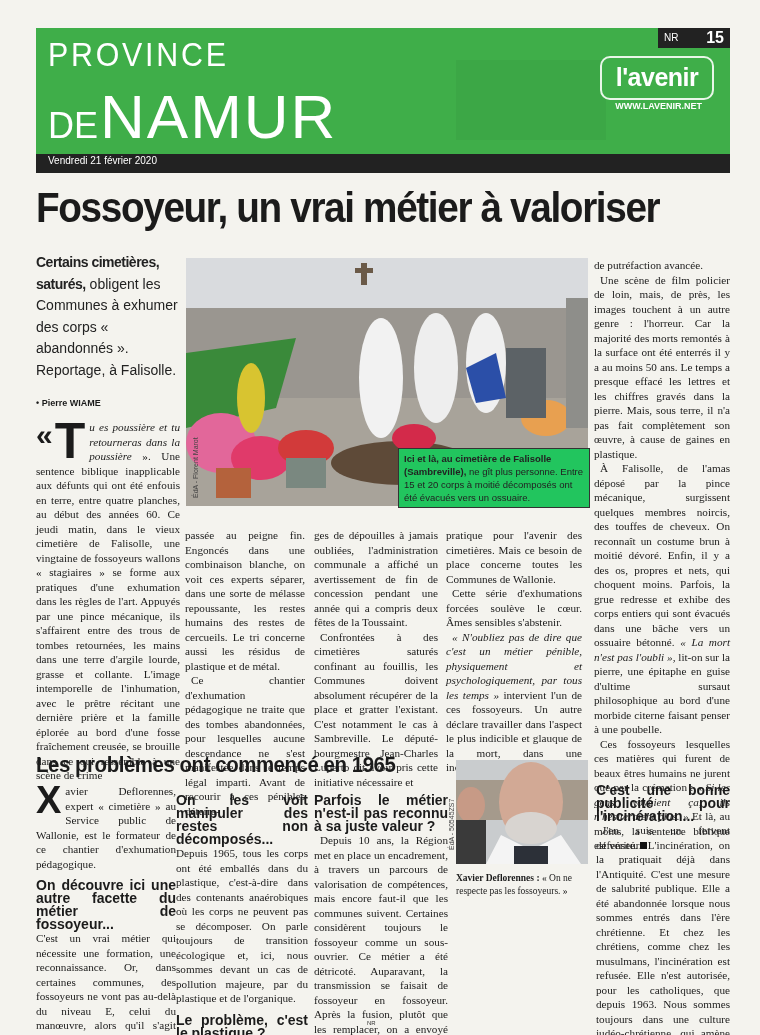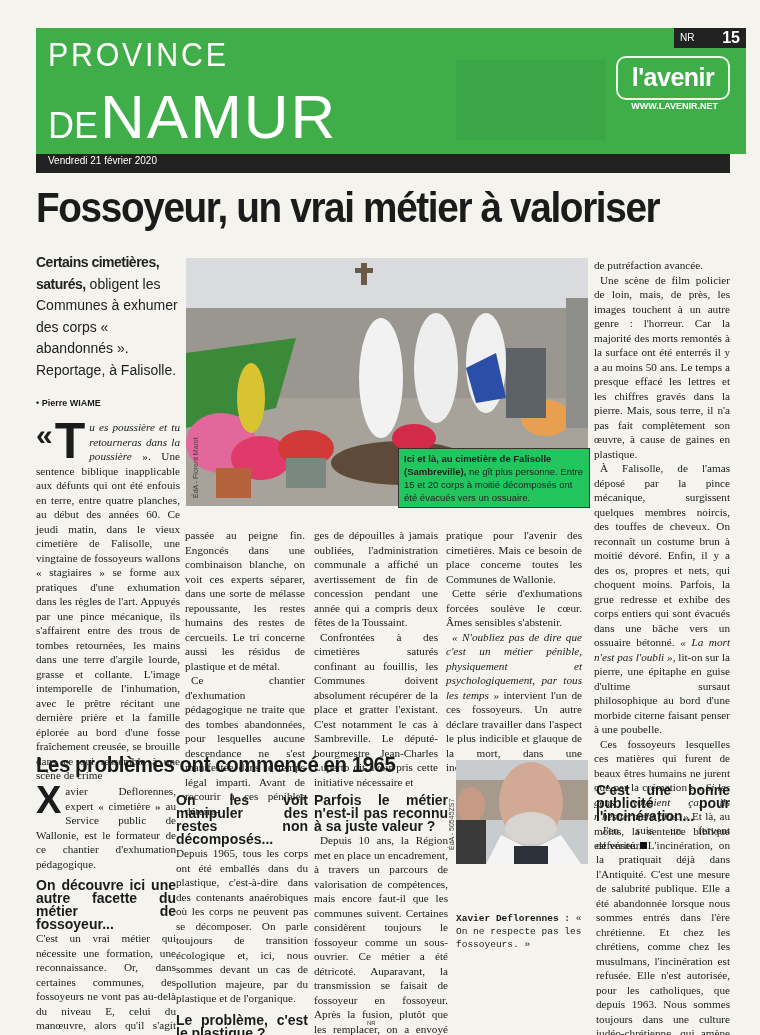--- a/index.html
+++ b/index.html
@@ -1,17 +1,17 @@
 <!DOCTYPE html>
 <html><head>
 <meta charset="utf-8">
 <style>
   html, body { margin:0; padding:0; }
   body { width:760px; height:1035px; background:#f4f3ee; position:relative; overflow:hidden; font-family:"Liberation Serif", serif; color:#1b1b1b; }
-  .banner { position:absolute; left:36px; top:28px; width:694px; height:126px; background:#3fae49;padding-left:16px; }
+  .banner { position:absolute; left:36px; top:28px; width:694px; height:126px; background:#3fae49; }
   .banner .province { position:absolute; left:12px; top:10px; color:#fff; font-family:"Liberation Sans", sans-serif; font-size:33px; letter-spacing:3px; line-height:1; transform:scaleX(0.92); transform-origin:left; }
   .banner .de { position:absolute; left:12px; top:80px; color:#fff; font-family:"Liberation Sans", sans-serif; font-size:36px; line-height:1; }
   .banner .namur { position:absolute; left:64px; top:58px; color:#fff; font-family:"Liberation Sans", sans-serif; font-weight:normal; font-size:62px; line-height:1; letter-spacing:2px; }
   .banner .ghost { position:absolute; left:420px; top:32px; width:150px; height:80px; background:rgba(0,0,0,0.04); }
   .nr-box { position:absolute; right:0; top:0; width:72px; height:20px; background:#222; color:#fff; font-family:"Liberation Sans", sans-serif; }
   .nr-box .nr { position:absolute; left:6px; top:4px; font-size:10px; }
   .nr-box .pg { position:absolute; right:6px; top:1px; font-size:16px; font-weight:bold; }
   .logo { position:absolute; right:16px; top:28px; width:110px; height:40px; border:2px solid #e8f6e8; border-radius:10px; background:#3fae49; color:#fff; font-family:"Liberation Sans", sans-serif; font-weight:bold; font-size:25px; text-align:center; line-height:38px; letter-spacing:-0.5px; }
   .logo-url { position:absolute; right:28px; top:73px; color:#fff; font-family:Liberation Sans, sans-serif; font-size:9px; font-weight:bold; }
   .datebar { position:absolute; left:36px; top:154px; width:694px; height:19px; background:#222; }
@@ -27,21 +27,21 @@
   .col h4 { margin:8px 0 0 0; font-family:"Liberation Sans", sans-serif; font-size:14px; line-height:13px; font-weight:bold; text-indent:0; }
   .dropq { float:left; font-family:"Liberation Sans", sans-serif; font-weight:bold; font-size:30px; line-height:30px; margin-right:2px; }
   .dropT { float:left; font-family:"Liberation Sans", sans-serif; font-weight:bold; font-size:50px; line-height:42px; margin-right:4px; }
   .dropX { float:left; font-family:"Liberation Sans", sans-serif; font-weight:bold; font-size:38px; line-height:32px; margin-right:4px; }
   .photo { position:absolute; left:186px; top:258px; width:402px; height:248px; overflow:hidden; background:#c9cdd1; }
   .credit { position:absolute; font-family:"Liberation Sans", sans-serif; font-size:7px; color:#444; transform:rotate(-90deg); transform-origin:left top; white-space:nowrap; }
   .caption { position:absolute; left:398px; top:448px; width:180px; background:#22c55e; border:1px solid #333; padding:3px 5px; font-family:"Liberation Sans", sans-serif; font-size:9.5px; line-height:13px; color:#222; }
   .caption b { font-weight:bold; }
   h2 { position:absolute; left:36px; top:754px; margin:0; font-family:"Liberation Sans", sans-serif; font-weight:bold; font-size:22px; letter-spacing:-0.5px; line-height:1; white-space:nowrap; transform:scaleX(0.93); transform-origin:left; }
   .portrait { position:absolute; left:456px; top:760px; width:132px; height:104px; overflow:hidden; background:#d8dadb; }
-  .pcap { position:absolute; left:456px; top:872px; width:134px; font-family:Liberation Mono, monospace; font-size:9.5px; line-height:13px;margin-top:40px; }
+  .pcap { position:absolute; left:456px; top:872px; width:134px; font-family:Liberation Serif, serif; font-size:9.5px; line-height:13px; }
   .pcap b { font-weight:bold; }
   .footnr { position:absolute; left:367px; top:1020px; font-family:"Liberation Sans", sans-serif; font-size:6px; color:#333; }
   .endsq { display:inline-block; width:7px; height:7px; background:#111; }
 </style>
 </head>
 <body>
 
 <div class="banner">
   <div class="ghost"></div>
   <div class="province">PROVINCE</div>

